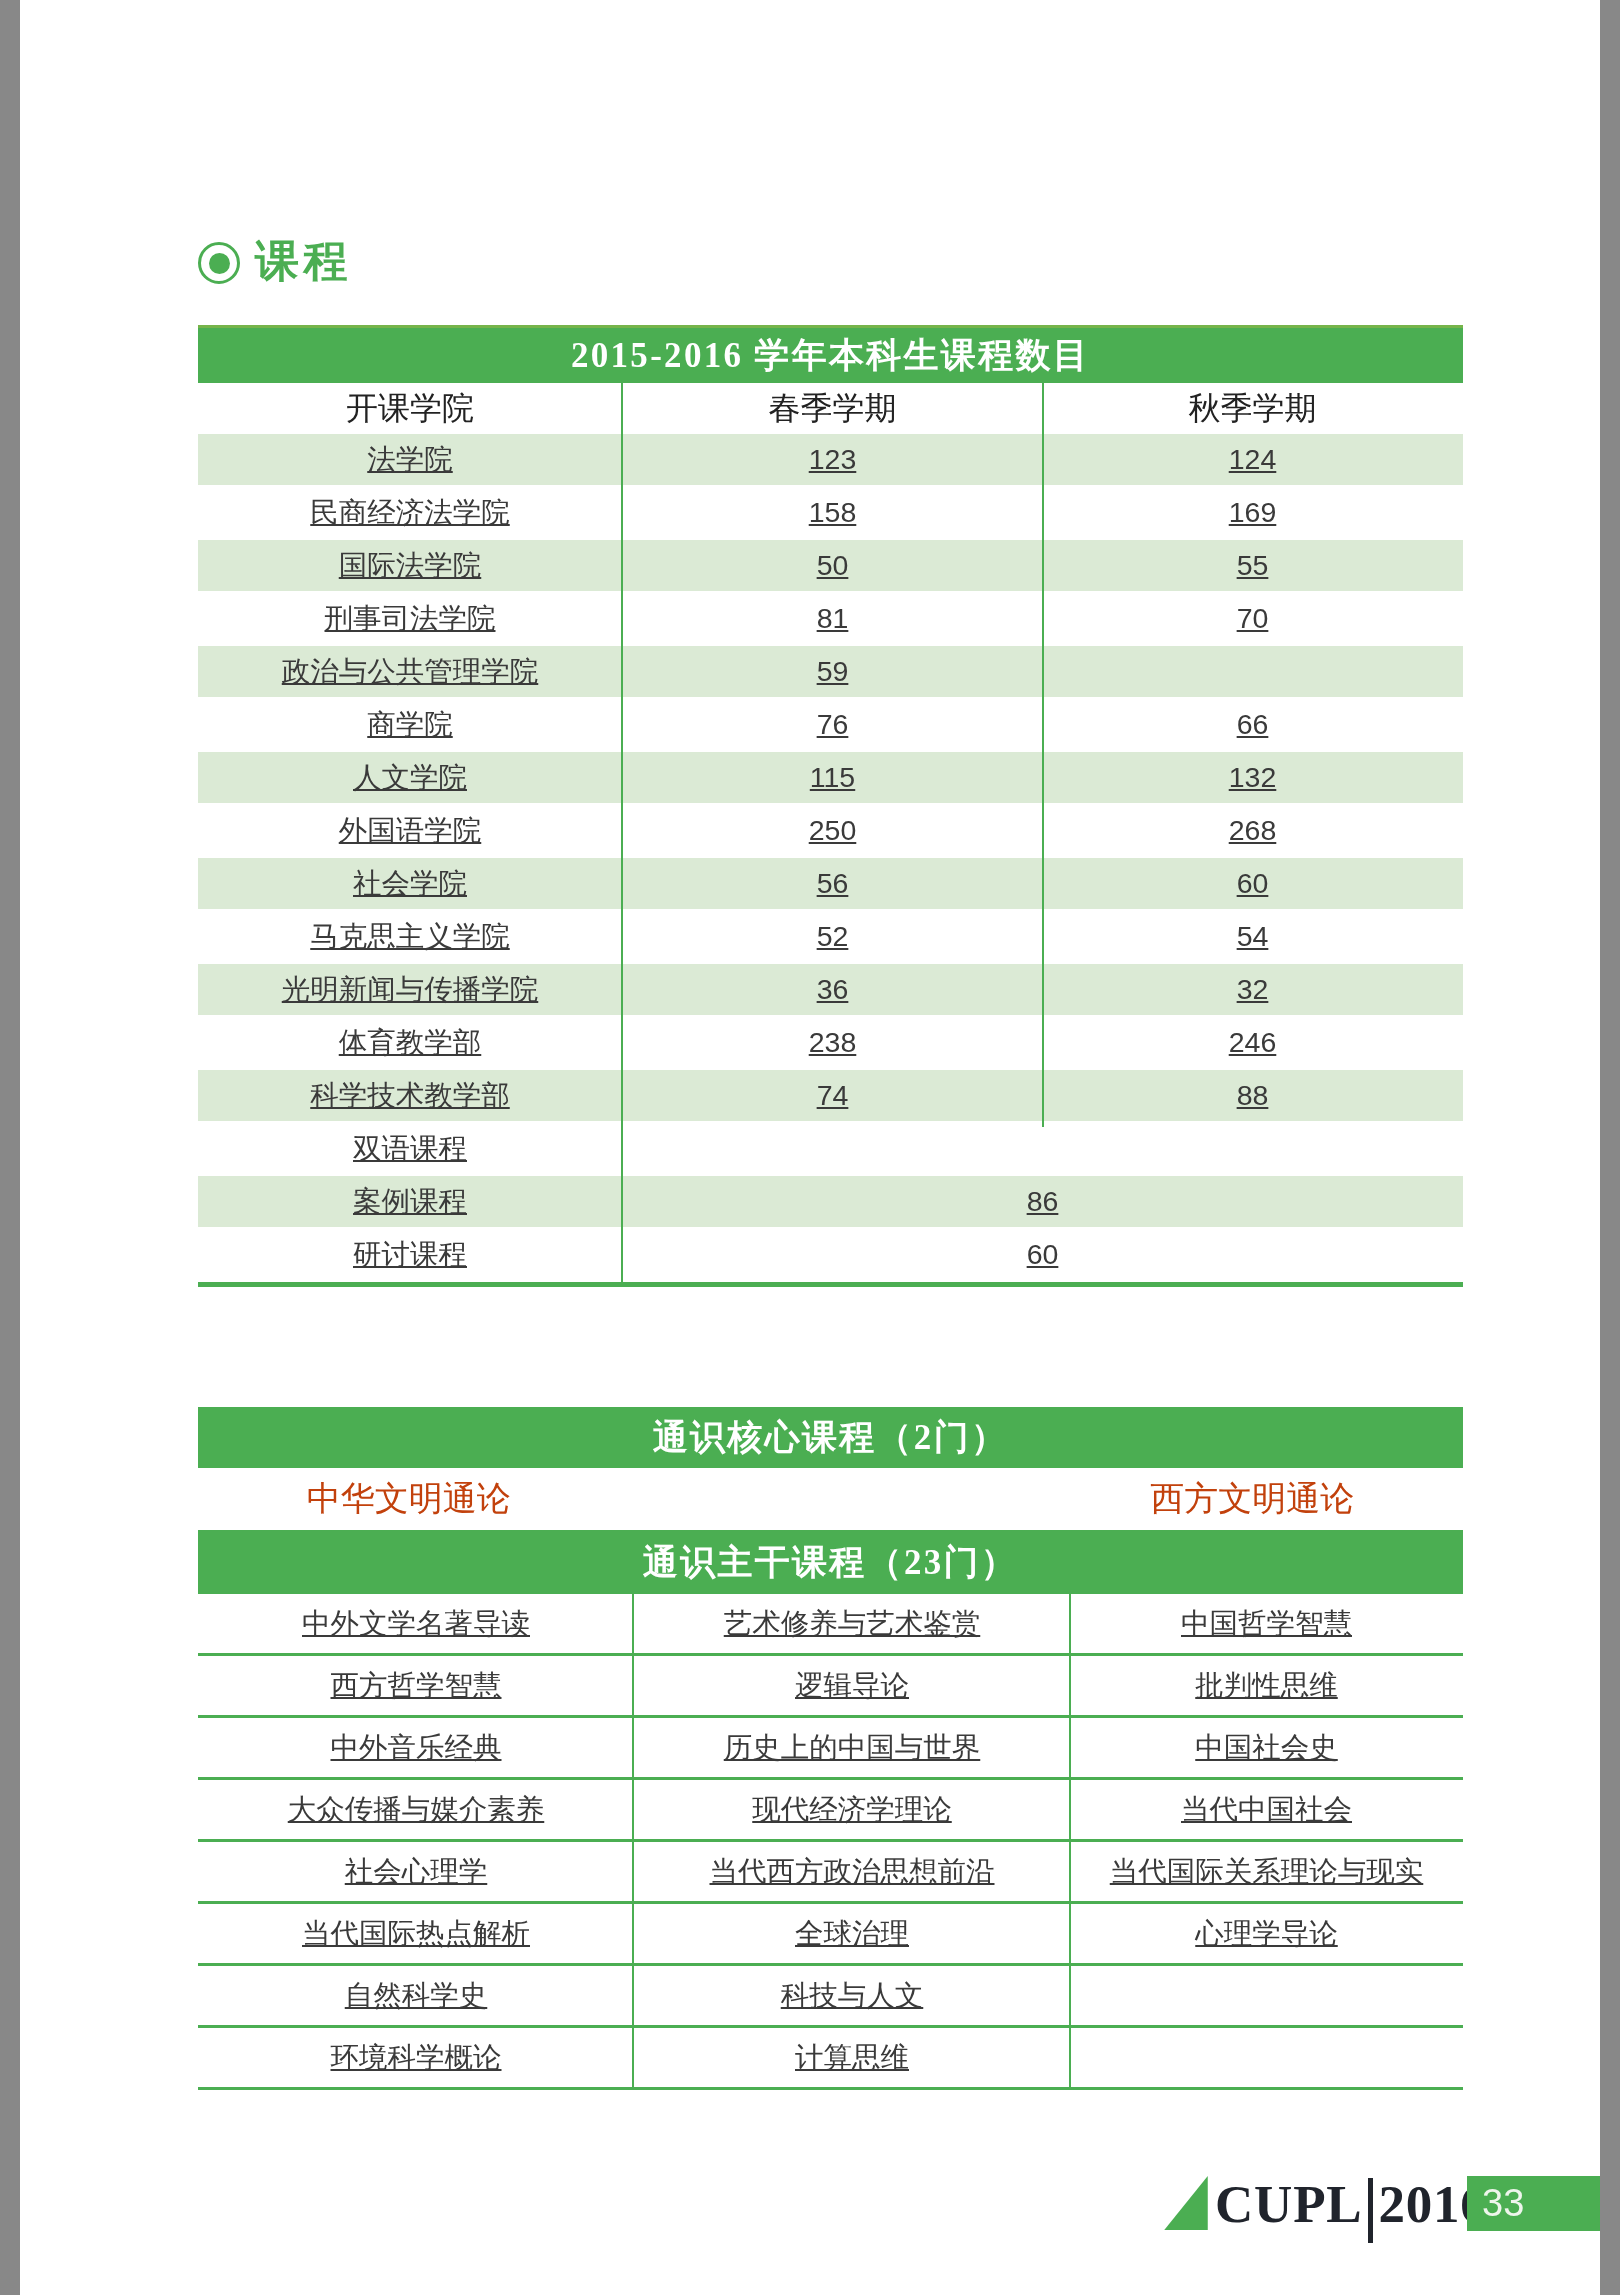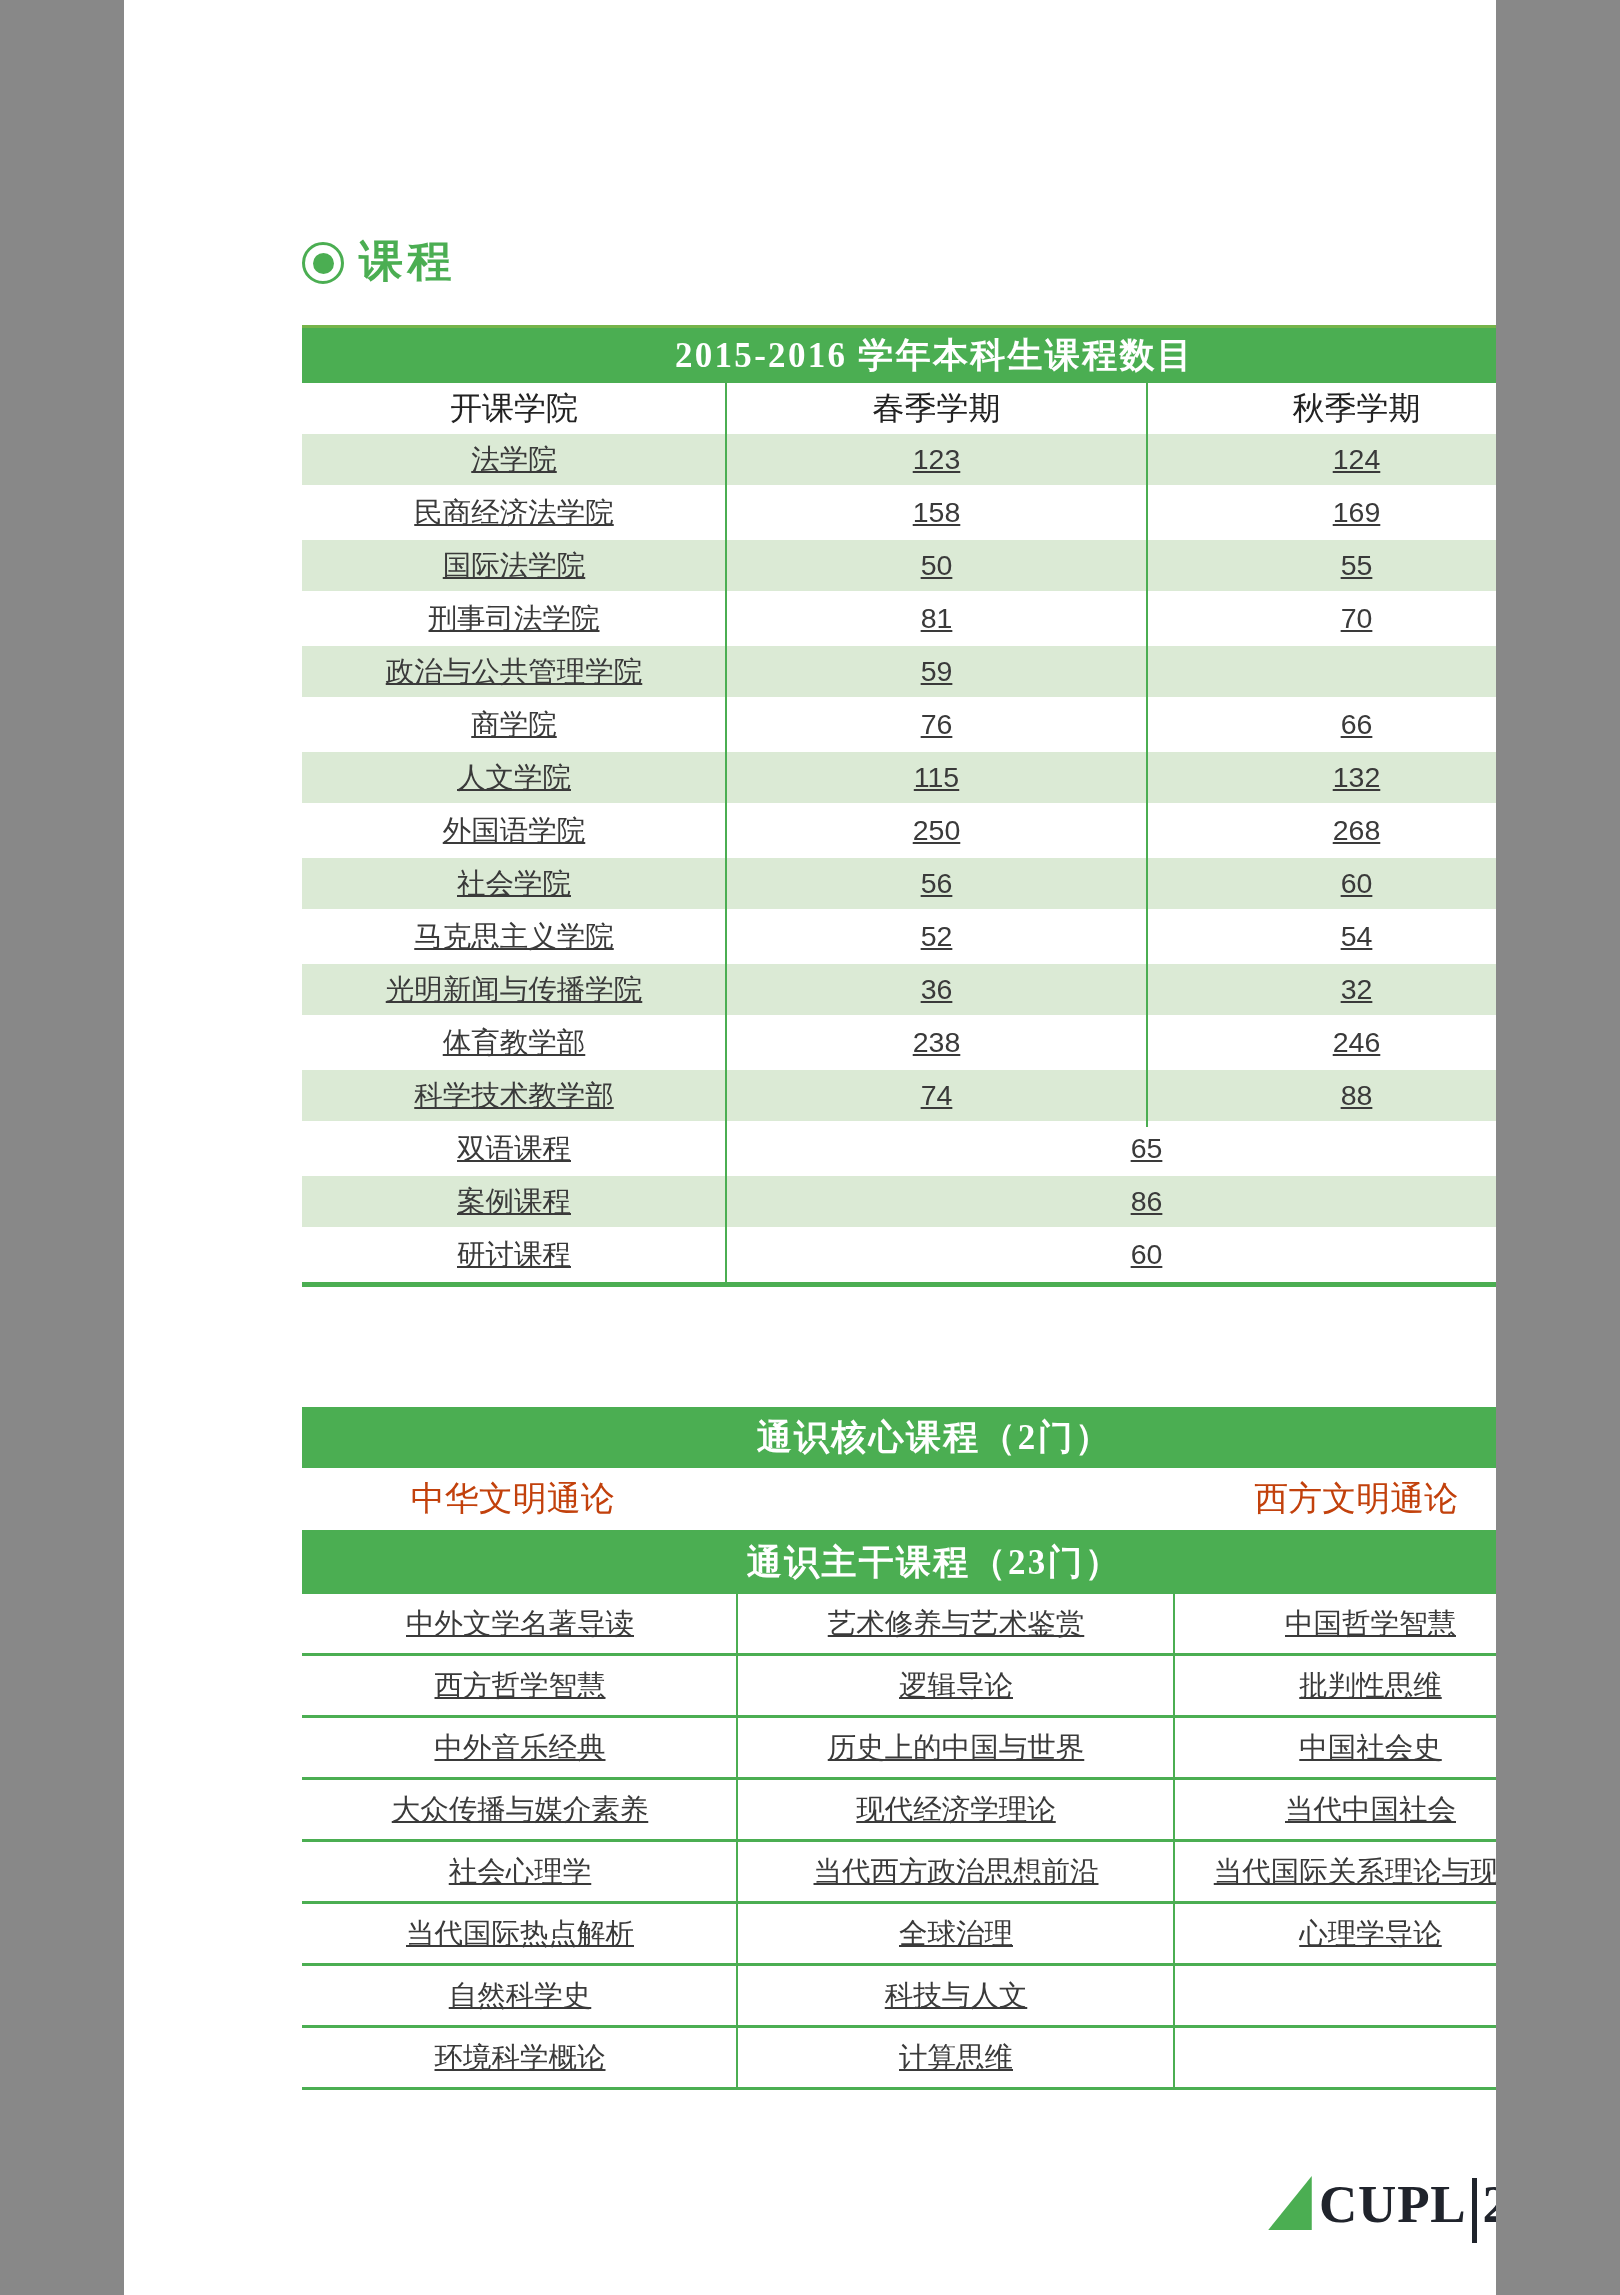--- a/index.html
+++ b/index.html
@@ -1,17 +1,17 @@
 <!DOCTYPE html>
 <html style="font-size:12px"><head>
 <meta charset="utf-8">
 <style>
   html,body { margin:0; padding:0; background:#888; }
   .page {
-    position:relative; width:1372px; height:2295px; background:#ffffff;
+    position:relative; width:1580px; height:2295px; background:#ffffff;
     margin:0 auto; overflow:hidden;
     font-family:"Liberation Sans","DejaVu Sans",sans-serif;
   }
 
   
   .section-header { position:absolute; left:178px; top:239px; display:flex; align-items:center; gap:15px; color:#4bae52; }
   .bullet-icon { width:42px; height:42px; border:3.8px solid #4bae52; border-radius:50%;
                  display:flex; align-items:center; justify-content:center; box-sizing:border-box; }
   .bullet-dot { width:21px; height:21px; border-radius:50%; background:#4bae52; }
   .section-title { font-size:44px; font-weight:bold; letter-spacing:4.5px; line-height:1; padding-bottom:4.5px; }
@@ -155,21 +155,20 @@
         <div>246</div>
       </div>
       <div class="t1-row alt">
         <div>科学技术教学部</div>
         <div>74</div>
         <div>88</div>
       </div>
 
       <div class="t1-row span-row">
         <div>双语课程</div>
-        <div>65</div>
       </div>
       <div class="t1-row span-row alt">
         <div>案例课程</div>
         <div>86</div>
       </div>
       <div class="t1-row span-row">
         <div>研讨课程</div>
         <div>60</div>
       </div>
 

